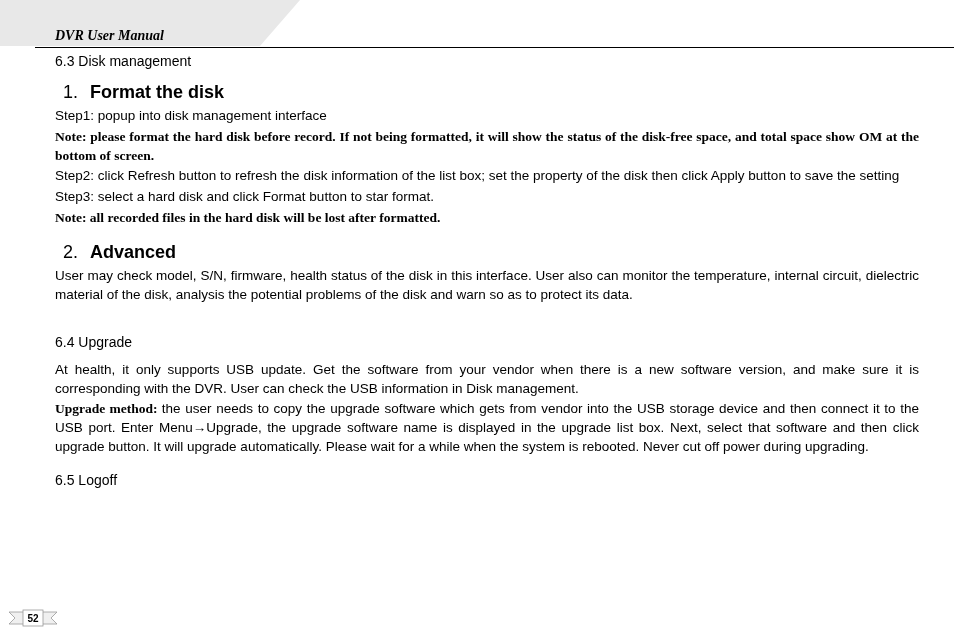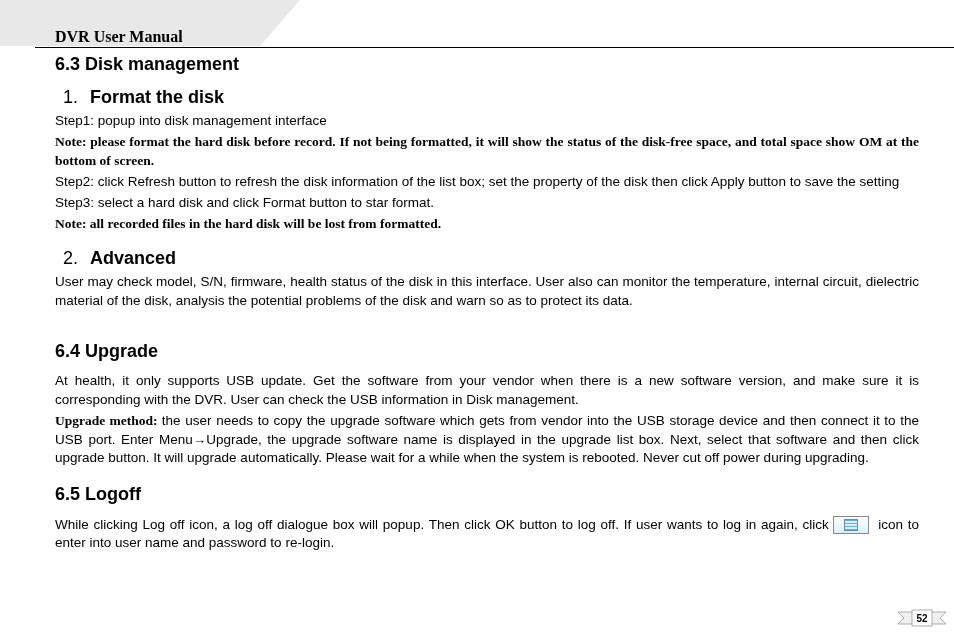--- a/index.html
+++ b/index.html
@@ -24,40 +24,41 @@
       position: absolute;
       left: 0;
       top: 0;
       width: 300px;
       height: 48px;
     }
     .header-title {
       position: absolute;
       left: 55px;
       top: 28px;
+      font-style: italic;
       font-weight: bold;
-      font-size: 16px;
+      font-size: 14px;
       font-family: "Times New Roman", serif;
       z-index: 2;
     }
     .hr-line {
       position: absolute;
       left: 35px;
       right: 0;
       top: 47px;
       border-top: 1px solid #000;
     }
     .content {
       padding: 4px 35px 0 55px;
       font-size: 13.5px;
       line-height: 1.4;
     }
     .section-heading {
-      font-size: 18px;
-      font-weight: bold;
+      font-size: 14px;
+      font-weight: normal;
       margin-bottom: 8px;
     }
     .num-item {
       margin-left: 8px;
       font-size: 18px;
     }
     .num-item .num {
       font-weight: normal;
       margin-right: 12px;
     }
@@ -89,25 +90,25 @@
       position: absolute;
       left: 10px;
       top: 2px;
       width: 14px;
       height: 12px;
       border: 1px solid #5a8fc7;
       background: repeating-linear-gradient(to bottom, #6fa9e0 0, #6fa9e0 1px, #dcefff 1px, #dcefff 3px);
     }
     .page-footer {
       position: absolute;
-      left: 16px;
+      left: 1px;
       right: 0;
       bottom: 10px;
       display: flex;
-      justify-content: flex-end;
+      justify-content: flex-start;
       align-items: center;
     }
     .banner {
       position: relative;
       width: 64px;
       height: 18px;
       display: flex;
       justify-content: center;
       align-items: center;
     }
@@ -136,21 +137,21 @@
   <div class="section-block">
     <div class="section-heading">6.3  Disk management</div>
 
     <div class="num-item">
       <span class="num">1.</span><span class="label">Format the disk</span>
     </div>
     <div class="para">Step1: popup into disk management interface</div>
     <div class="para bold">Note: please format the hard disk before record. If not being formatted, it will show the status of the disk-free space, and total space show OM at the bottom of screen.</div>
     <div class="para">Step2: click Refresh button to refresh the disk information of the list box; set the property of the disk then click Apply button to save the setting</div>
     <div class="para">Step3: select a hard disk and click Format button to star format.</div>
-    <div class="para bold">Note: all recorded files in the hard disk will be lost from formatted.</div>
+    <div class="para bold">Note: all recorded files in the hard disk will be lost after formatted.</div>
 
     <div class="spacer-sm"></div>
 
     <div class="num-item">
       <span class="num">2.</span><span class="label">Advanced</span>
     </div>
     <div class="para">User may check model, S/N, firmware, health status of the disk in this interface. User also can monitor the temperature, internal circuit, dielectric material of the disk, analysis the potential problems of the disk and warn so as to protect its data.</div>
   </div>
 
   <div class="spacer-md"></div>
@@ -158,21 +159,20 @@
   <div class="section-block">
     <div class="section-heading">6.4  Upgrade</div>
     <div class="para">At health, it only supports USB update. Get the software from your vendor when there is a new software version, and make sure it is corresponding with the DVR. User can check the USB information in Disk management.</div>
     <div class="para"><span class="bold">Upgrade method: </span><span>the user needs to copy the upgrade software which gets from vendor into the USB storage device and then connect it to the USB port. Enter Menu→Upgrade, the upgrade software name is displayed in the upgrade list box. Next, select that software and then click upgrade button. It will upgrade automatically. Please wait for a while when the system is rebooted. Never cut off power during upgrading.</span></div>
   </div>
 
   <div style="height:8px"></div>
 
   <div class="section-block">
     <div class="section-heading">6.5  Logoff</div>
-    <div class="para"><span>While clicking Log off icon, a log off dialogue box will popup. Then click OK button to log off. If user wants to log in again, click </span><span class="login-icon"><span class="inner"></span></span><span> icon to enter into user name and password to re-login.</span></div>
   </div>
 
 </div>
 
 <div class="page-footer">
   <div class="banner">
     <svg viewBox="0 0 64 18">
       <polygon points="8,3 56,3 50,9 56,15 8,15 14,9" fill="#f0f0f0" stroke="#999" stroke-width="0.8"></polygon>
       <rect x="22" y="1" width="20" height="16" fill="#ffffff" stroke="#999" stroke-width="0.8"></rect>
     </svg>

